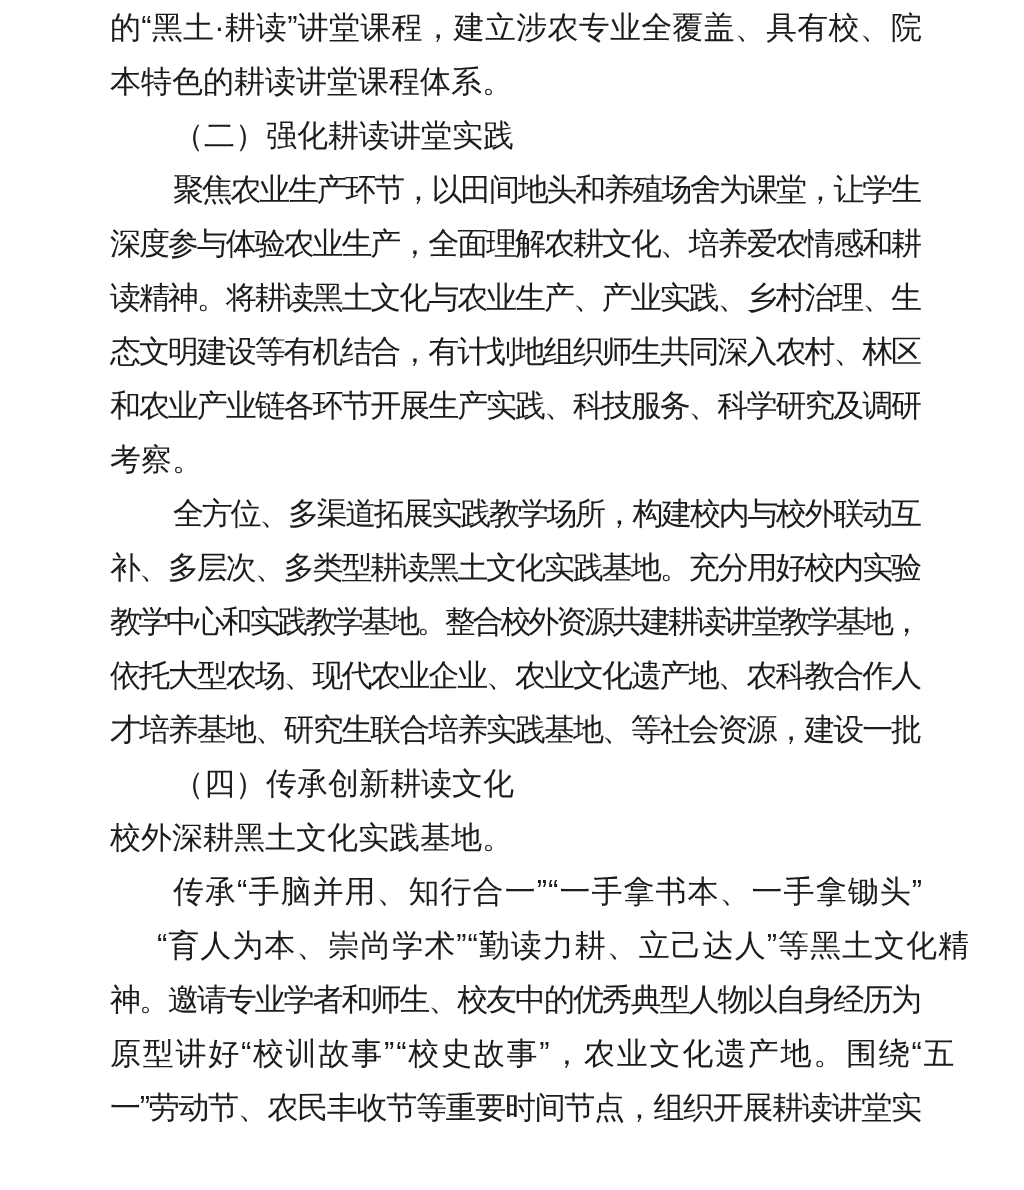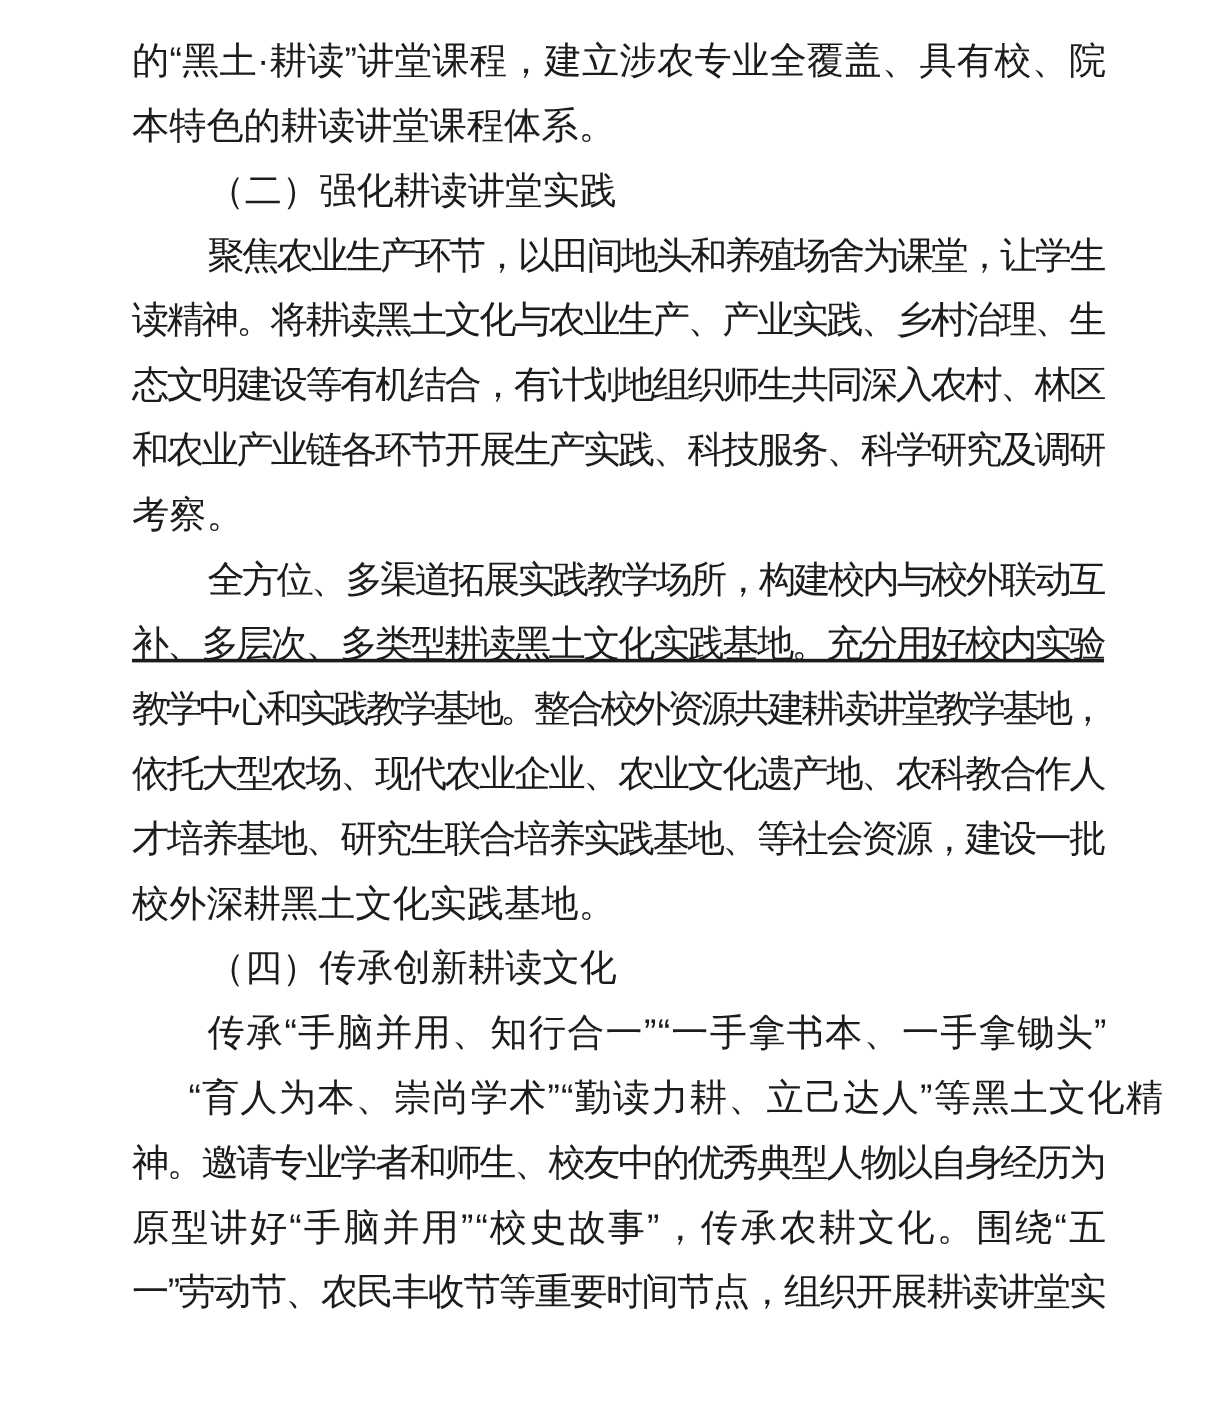--- a/index.html
+++ b/index.html
@@ -10,21 +10,21 @@
   body {
     width: 1024px;
     height: 1190px;
     overflow: hidden;
     font-family: "Liberation Sans", "DejaVu Sans", sans-serif;
   }
   .page {
     box-sizing: border-box;
     width: 940px;
     height: 1190px;
-    padding: 24px 0 0 110px;
+    padding: 1px 0 0 110px;
     background: #ffffff;
   }
   .doc-body {
     width: 812px;
   }
   .line {
     width: 812px;
     height: 54px;
     line-height: 54px;
     font-size: 31px;
@@ -43,30 +43,31 @@
 </style>
 </head>
 <body>
 
 <div class="page">
   <div class="doc-body" id="doc-body">
       <div class="line justify"><span class="txt" style="letter-spacing: 0.22px;">的“黑土·耕读”讲堂课程，建立涉农专业全覆盖、具有校、院</span></div>
       <div class="line"><span class="txt">本特色的耕读讲堂课程体系。</span></div>
       <div class="line indent"><span class="txt">（二）强化耕读讲堂实践</span></div>
       <div class="line indent justify"><span class="txt" style="letter-spacing: -2.28px;">聚焦农业生产环节，以田间地头和养殖场舍为课堂，让学生</span></div>
+      <div class="line justify"><span class="txt" style="letter-spacing: -2.07px;">深度参与体验农业生产，全面理解农耕文化、培养爱农情感和耕</span></div>
       <div class="line justify"><span class="txt" style="letter-spacing: -2.07px;">读精神。将耕读黑土文化与农业生产、产业实践、乡村治理、生</span></div>
       <div class="line justify"><span class="txt" style="letter-spacing: -2.07px;">态文明建设等有机结合，有计划地组织师生共同深入农村、林区</span></div>
       <div class="line justify"><span class="txt" style="letter-spacing: -2.07px;">和农业产业链各环节开展生产实践、科技服务、科学研究及调研</span></div>
       <div class="line"><span class="txt">考察。</span></div>
       <div class="line indent justify"><span class="txt" style="letter-spacing: -2.28px; font-family: Liberation Serif, serif;">全方位、多渠道拓展实践教学场所，构建校内与校外联动互</span></div>
-      <div class="line justify"><span class="txt" style="letter-spacing: -2.07px; text-decoration: underline;">补、多层次、多类型耕读黑土文化实践基地。充分用好校内实验</span></div>
+      <div class="line justify"><span class="txt" style="letter-spacing: -2.07px;">补、多层次、多类型耕读黑土文化实践基地。充分用好校内实验</span></div>
       <div class="line justify"><span class="txt" style="letter-spacing: -3.11px;">教学中心和实践教学基地。整合校外资源共建耕读讲堂教学基地，</span></div>
       <div class="line justify"><span class="txt" style="letter-spacing: -2.07px;">依托大型农场、现代农业企业、农业文化遗产地、农科教合作人</span></div>
       <div class="line justify"><span class="txt" style="letter-spacing: -2.07px;">才培养基地、研究生联合培养实践基地、等社会资源，建设一批</span></div>
+      <div class="line indent"><span class="txt">（四）传承创新耕读文化</span></div>
       <div class="line"><span class="txt">校外深耕黑土文化实践基地。</span></div>
-      <div class="line indent"><span class="txt">（四）传承创新耕读文化</span></div>
       <div class="line indent justify"><span class="txt" style="letter-spacing: 1.03px; text-align: right;">传承“手脑并用、知行合一”“一手拿书本、一手拿锄头”</span></div>
       <div class="line justify"><span class="txt" style="letter-spacing: 0.99px; margin-left: 47px;">“育人为本、崇尚学术”“勤读力耕、立己达人”等黑土文化精</span></div>
       <div class="line justify"><span class="txt" style="letter-spacing: -2.07px;">神。邀请专业学者和师生、校友中的优秀典型人物以自身经历为</span></div>
-      <div class="line justify"><span class="txt" style="letter-spacing: 1.75px;">原型讲好“手脑并用”“校史故事”，传承农耕文化。围绕“五</span></div>
+      <div class="line justify"><span class="txt" style="letter-spacing: 1.75px;">原型讲好“校训故事”“校史故事”，农业文化遗产地。围绕“五</span></div>
       <div class="line justify"><span class="txt" style="letter-spacing: -1.31px;">一”劳动节、农民丰收节等重要时间节点，组织开展耕读讲堂实</span></div>
     </div>
 </div>
 
 </body></html>

